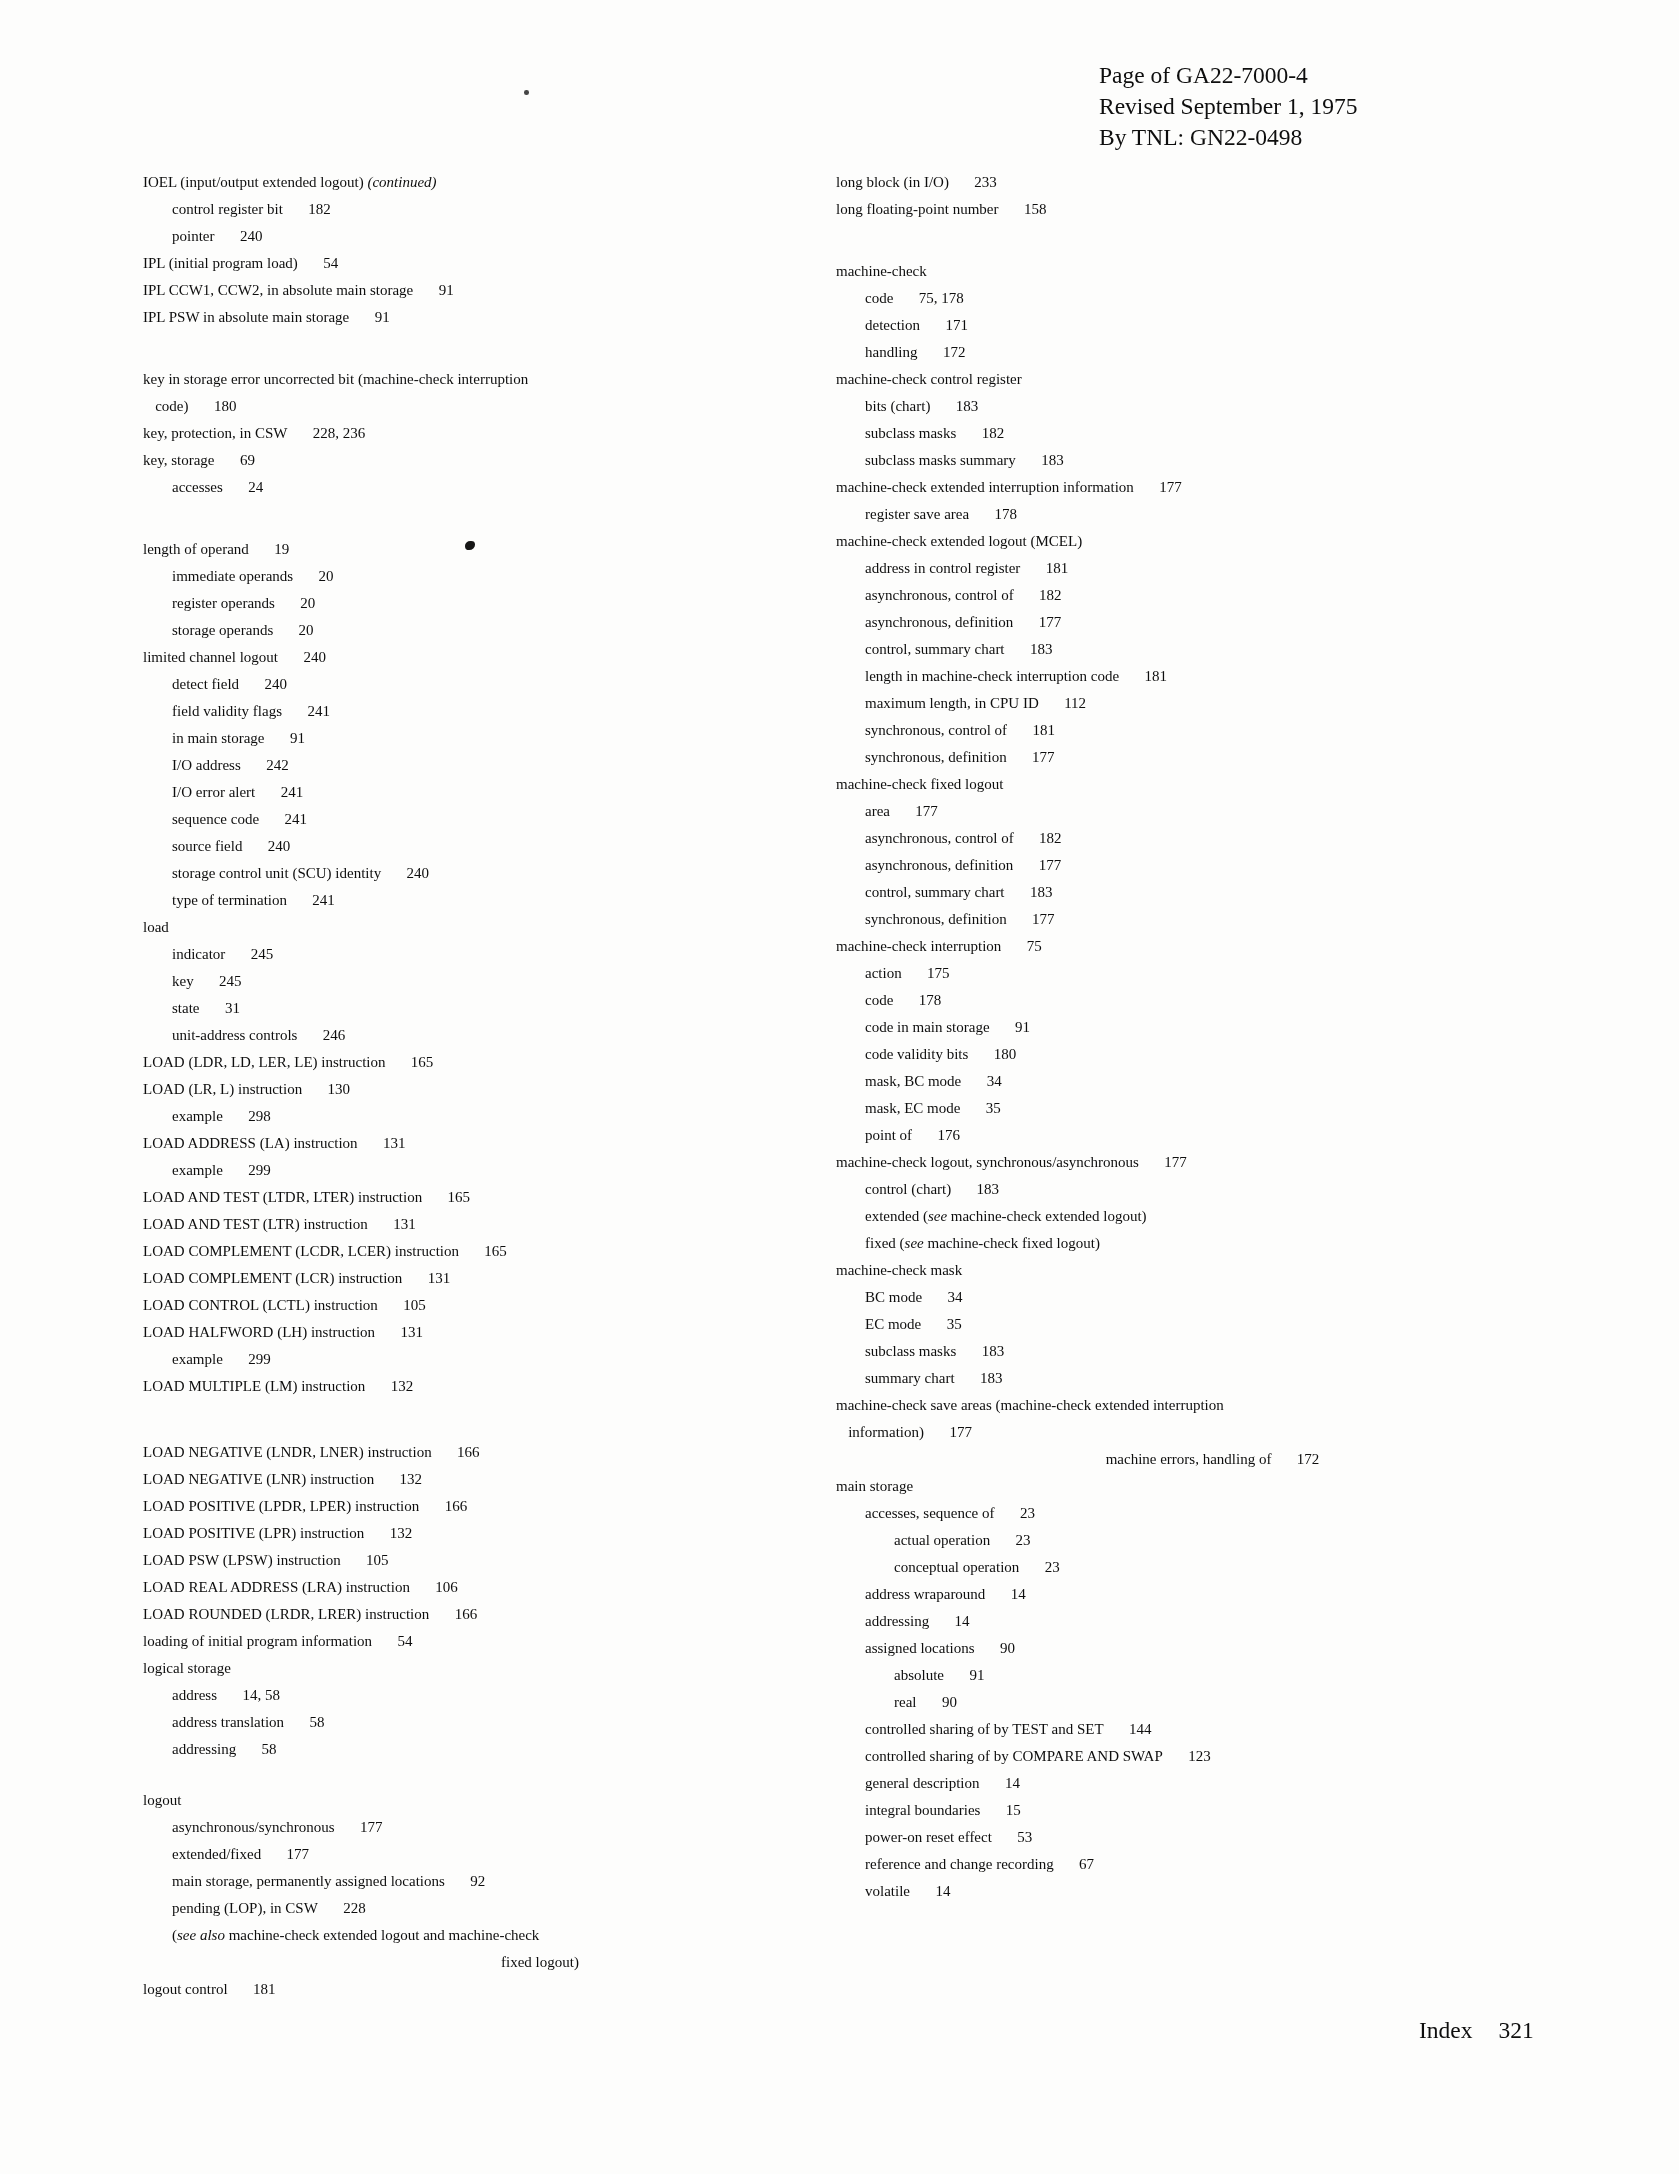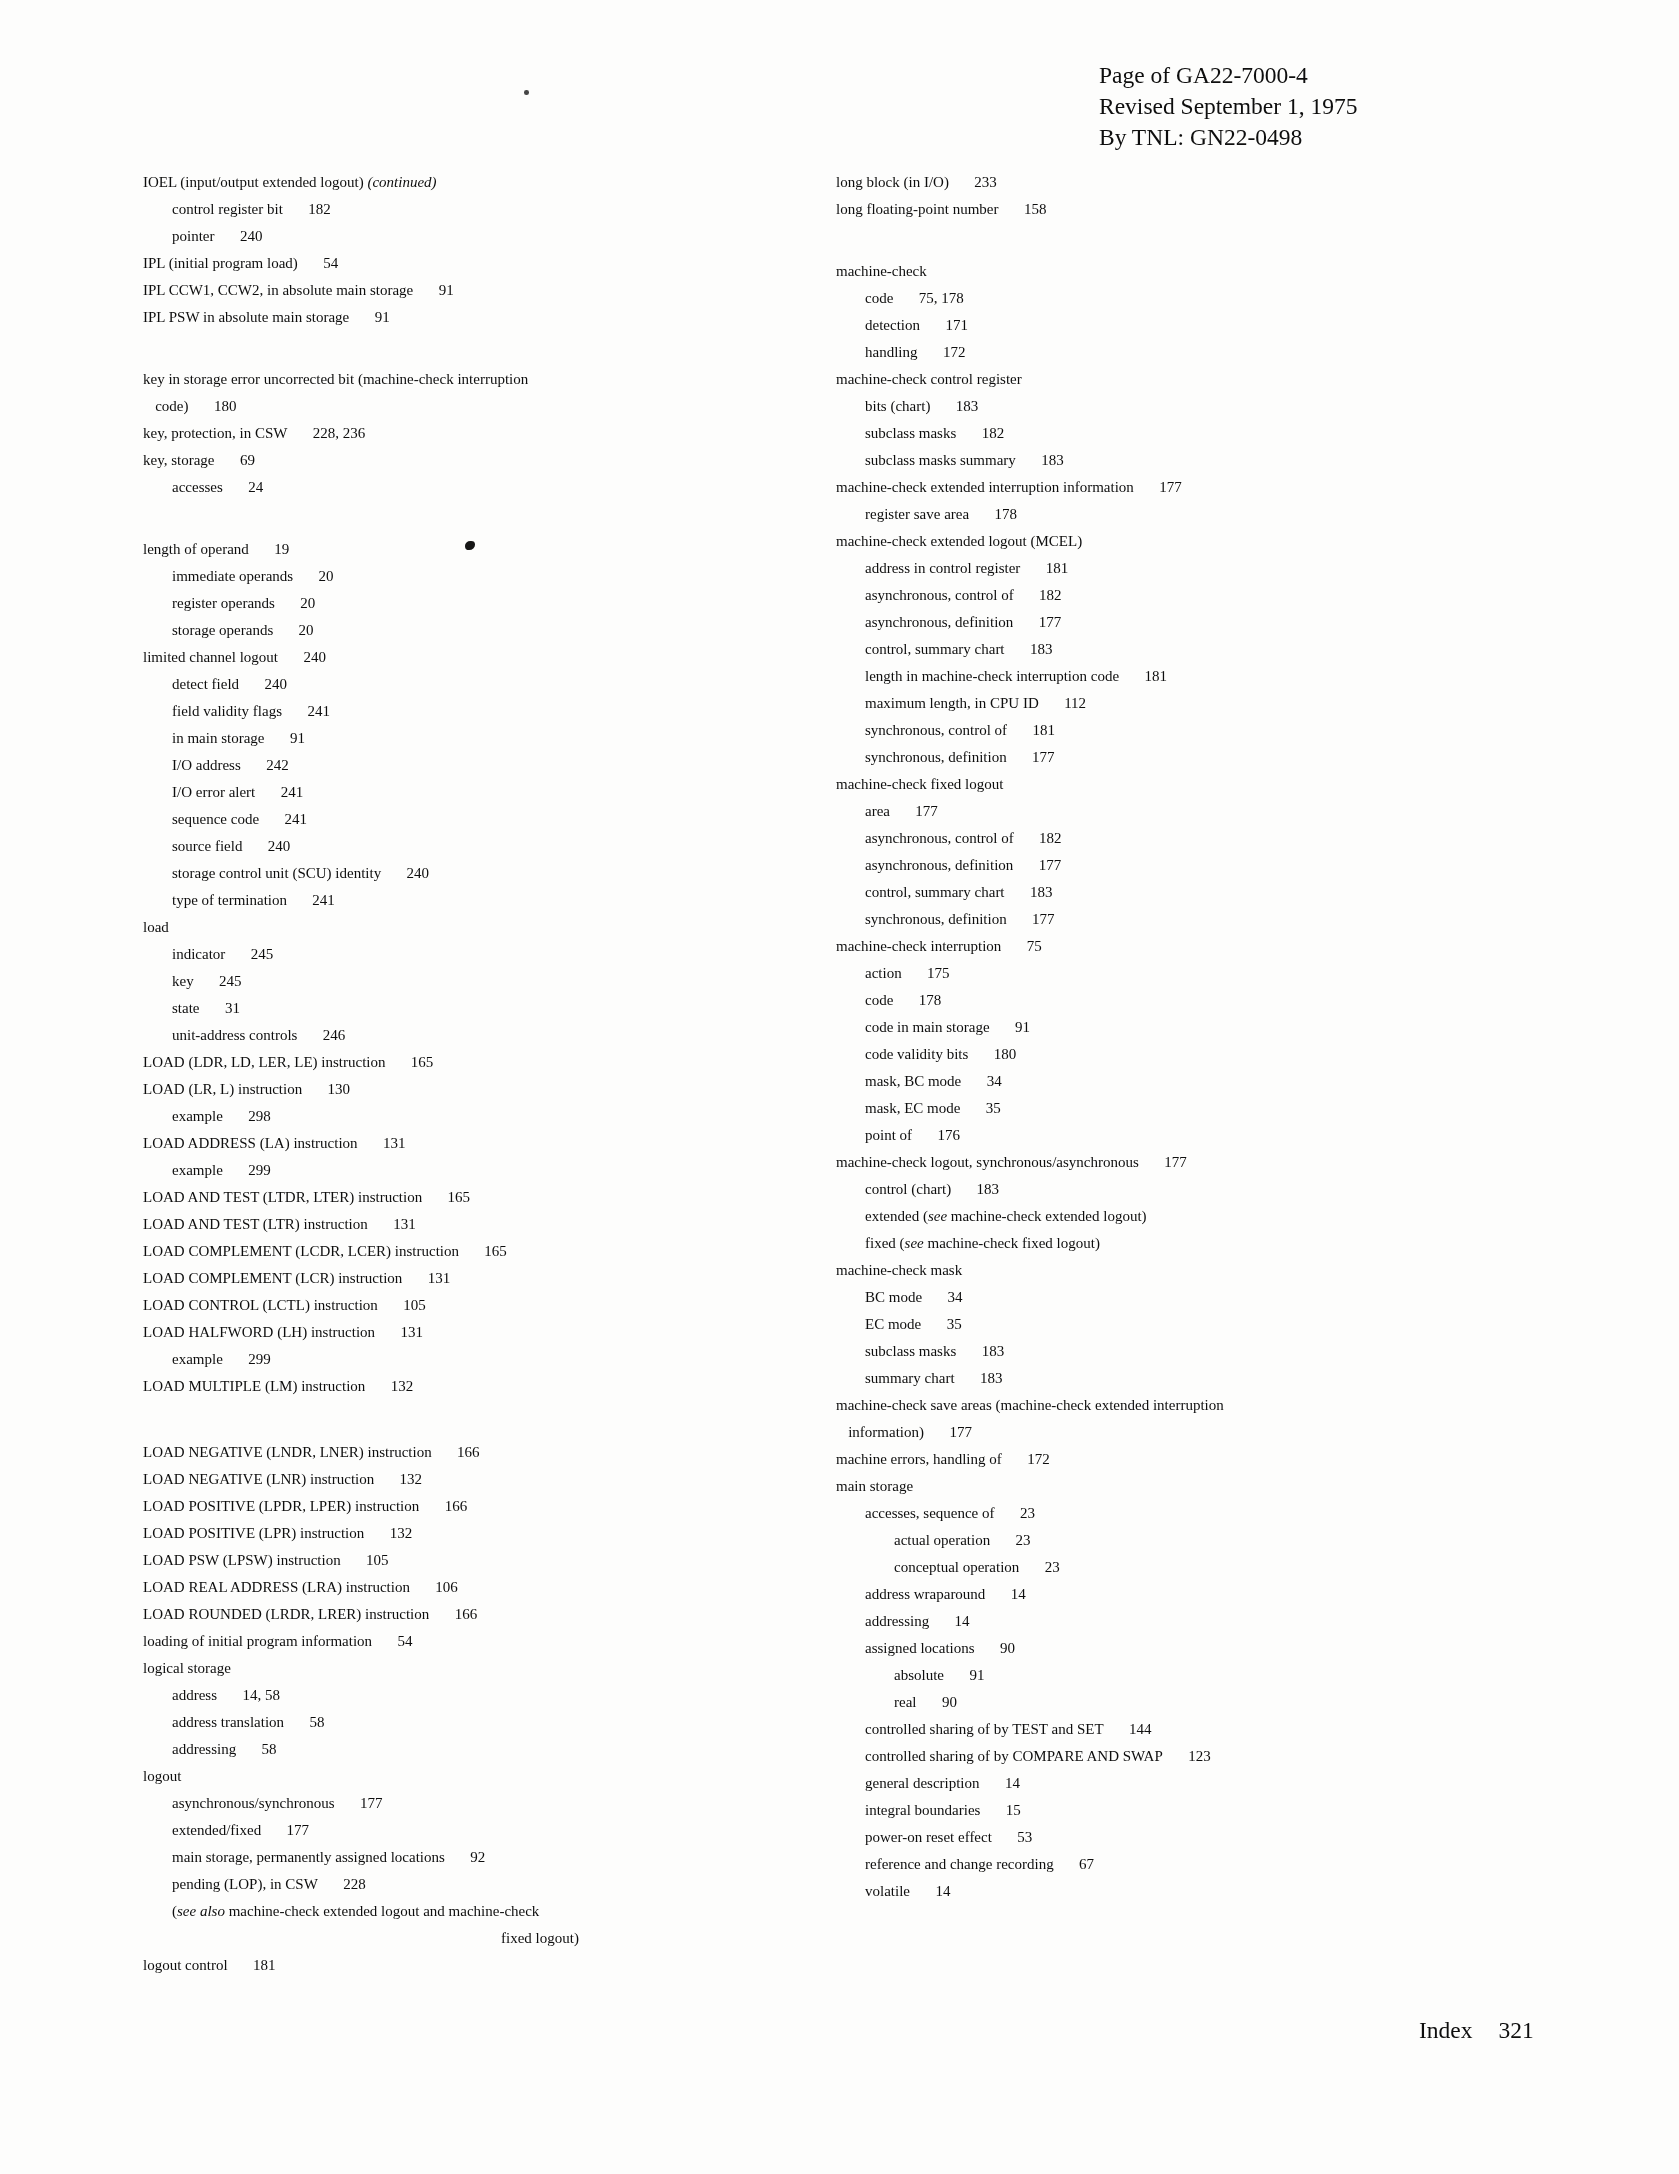--- a/index.html
+++ b/index.html
@@ -97,21 +97,21 @@
       <div class="ln" style="padding-left: 0px;"><span><span>LOAD POSITIVE (LPDR, LPER) instruction</span></span><span class="num">166</span></div>
       <div class="ln" style="padding-left: 0px;"><span><span>LOAD POSITIVE (LPR) instruction</span></span><span class="num">132</span></div>
       <div class="ln" style="padding-left: 0px;"><span><span>LOAD PSW (LPSW) instruction</span></span><span class="num">105</span></div>
       <div class="ln" style="padding-left: 0px;"><span><span>LOAD REAL ADDRESS (LRA) instruction</span></span><span class="num">106</span></div>
       <div class="ln" style="padding-left: 0px;"><span><span>LOAD ROUNDED (LRDR, LRER) instruction</span></span><span class="num">166</span></div>
       <div class="ln" style="padding-left: 0px;"><span><span>loading of initial program information</span></span><span class="num">54</span></div>
       <div class="ln" style="padding-left: 0px;"><span><span>logical storage</span></span></div>
       <div class="ln" style="padding-left: 29px;"><span><span>address</span></span><span class="num">14, 58</span></div>
       <div class="ln" style="padding-left: 29px;"><span><span>address translation</span></span><span class="num">58</span></div>
       <div class="ln" style="padding-left: 29px;"><span><span>addressing</span></span><span class="num">58</span></div>
-      <div class="ln" style="padding-left: 0px;"><span><span>logout</span></span></div>
+      <div class="ln" style="padding-left: 0px; margin-top: 24px;"><span><span>logout</span></span></div>
       <div class="ln" style="padding-left: 29px;"><span><span>asynchronous/synchronous</span></span><span class="num">177</span></div>
       <div class="ln" style="padding-left: 29px;"><span><span>extended/fixed</span></span><span class="num">177</span></div>
       <div class="ln" style="padding-left: 29px;"><span><span>main storage, permanently assigned locations</span></span><span class="num">92</span></div>
       <div class="ln" style="padding-left: 29px;"><span><span>pending (LOP), in CSW</span></span><span class="num">228</span></div>
       <div class="ln" style="padding-left: 29px;"><span><span>(</span><i>see also</i><span> machine-check extended logout and machine-check</span></span></div>
       <div class="ln" style="padding-left: 41px; text-align: center;"><span><span>fixed logout)</span></span></div>
       <div class="ln" style="padding-left: 0px;"><span><span>logout control</span></span><span class="num">181</span></div>
     </div>
   <div class="col col-right">
       <div class="ln" style="padding-left: 0px;"><span><span>long block (in I/O)</span></span><span class="num">233</span></div>
@@ -154,21 +154,21 @@
       <div class="ln" style="padding-left: 29px;"><span><span>control (chart)</span></span><span class="num">183</span></div>
       <div class="ln" style="padding-left: 29px;"><span><span>extended (</span><i>see</i><span> machine-check extended logout)</span></span></div>
       <div class="ln" style="padding-left: 29px;"><span><span>fixed (</span><i>see</i><span> machine-check fixed logout)</span></span></div>
       <div class="ln" style="padding-left: 0px;"><span><span>machine-check mask</span></span></div>
       <div class="ln" style="padding-left: 29px;"><span><span>BC mode</span></span><span class="num">34</span></div>
       <div class="ln" style="padding-left: 29px;"><span><span>EC mode</span></span><span class="num">35</span></div>
       <div class="ln" style="padding-left: 29px;"><span><span>subclass masks</span></span><span class="num">183</span></div>
       <div class="ln" style="padding-left: 29px;"><span><span>summary chart</span></span><span class="num">183</span></div>
       <div class="ln" style="padding-left: 0px;"><span><span>machine-check save areas (machine-check extended interruption</span></span></div>
       <div class="ln" style="padding-left: 12.2px;"><span><span>information)</span></span><span class="num">177</span></div>
-      <div class="ln" style="padding-left: 0px;"><span><span>machine errors, handling of</span></span><span class="num">172</span></div>
+      <div class="ln" style="padding-left: 0px; text-align: center;"><span><span>machine errors, handling of</span></span><span class="num">172</span></div>
       <div class="ln" style="padding-left: 0px;"><span><span>main storage</span></span></div>
       <div class="ln" style="padding-left: 29px;"><span><span>accesses, sequence of</span></span><span class="num">23</span></div>
       <div class="ln" style="padding-left: 58px;"><span><span>actual operation</span></span><span class="num">23</span></div>
       <div class="ln" style="padding-left: 58px;"><span><span>conceptual operation</span></span><span class="num">23</span></div>
       <div class="ln" style="padding-left: 29px;"><span><span>address wraparound</span></span><span class="num">14</span></div>
       <div class="ln" style="padding-left: 29px;"><span><span>addressing</span></span><span class="num">14</span></div>
       <div class="ln" style="padding-left: 29px;"><span><span>assigned locations</span></span><span class="num">90</span></div>
       <div class="ln" style="padding-left: 58px;"><span><span>absolute</span></span><span class="num">91</span></div>
       <div class="ln" style="padding-left: 58px;"><span><span>real</span></span><span class="num">90</span></div>
       <div class="ln" style="padding-left: 29px;"><span><span>controlled sharing of by TEST and SET</span></span><span class="num">144</span></div>

